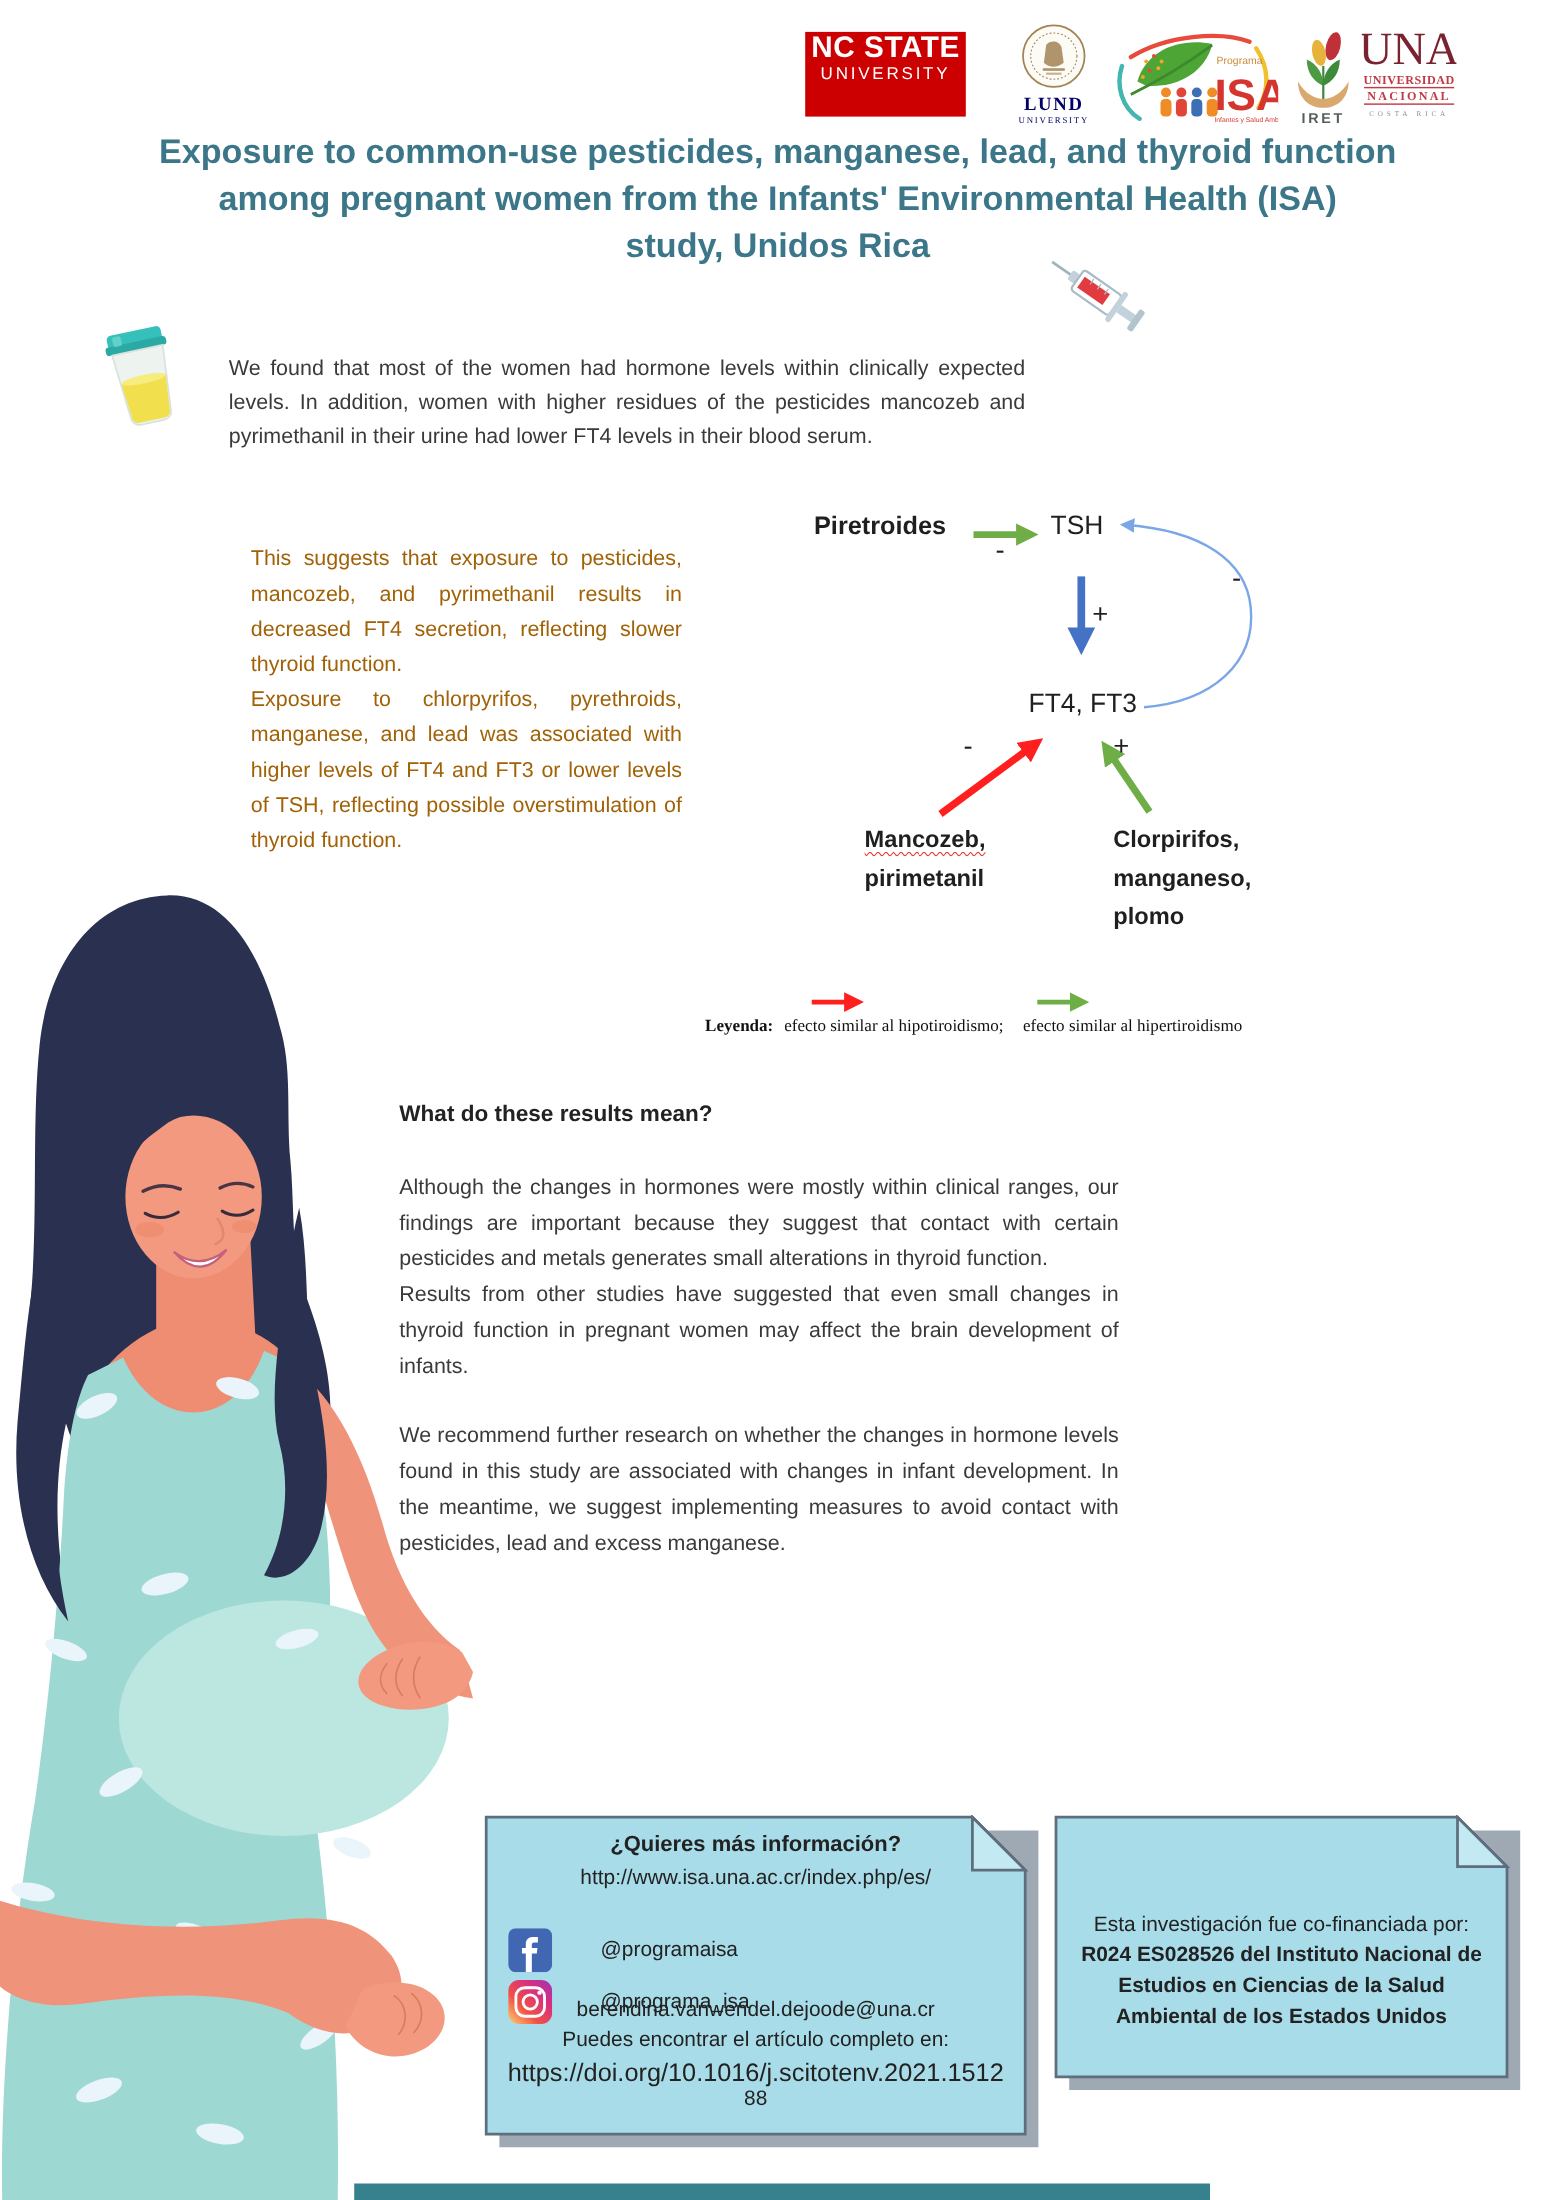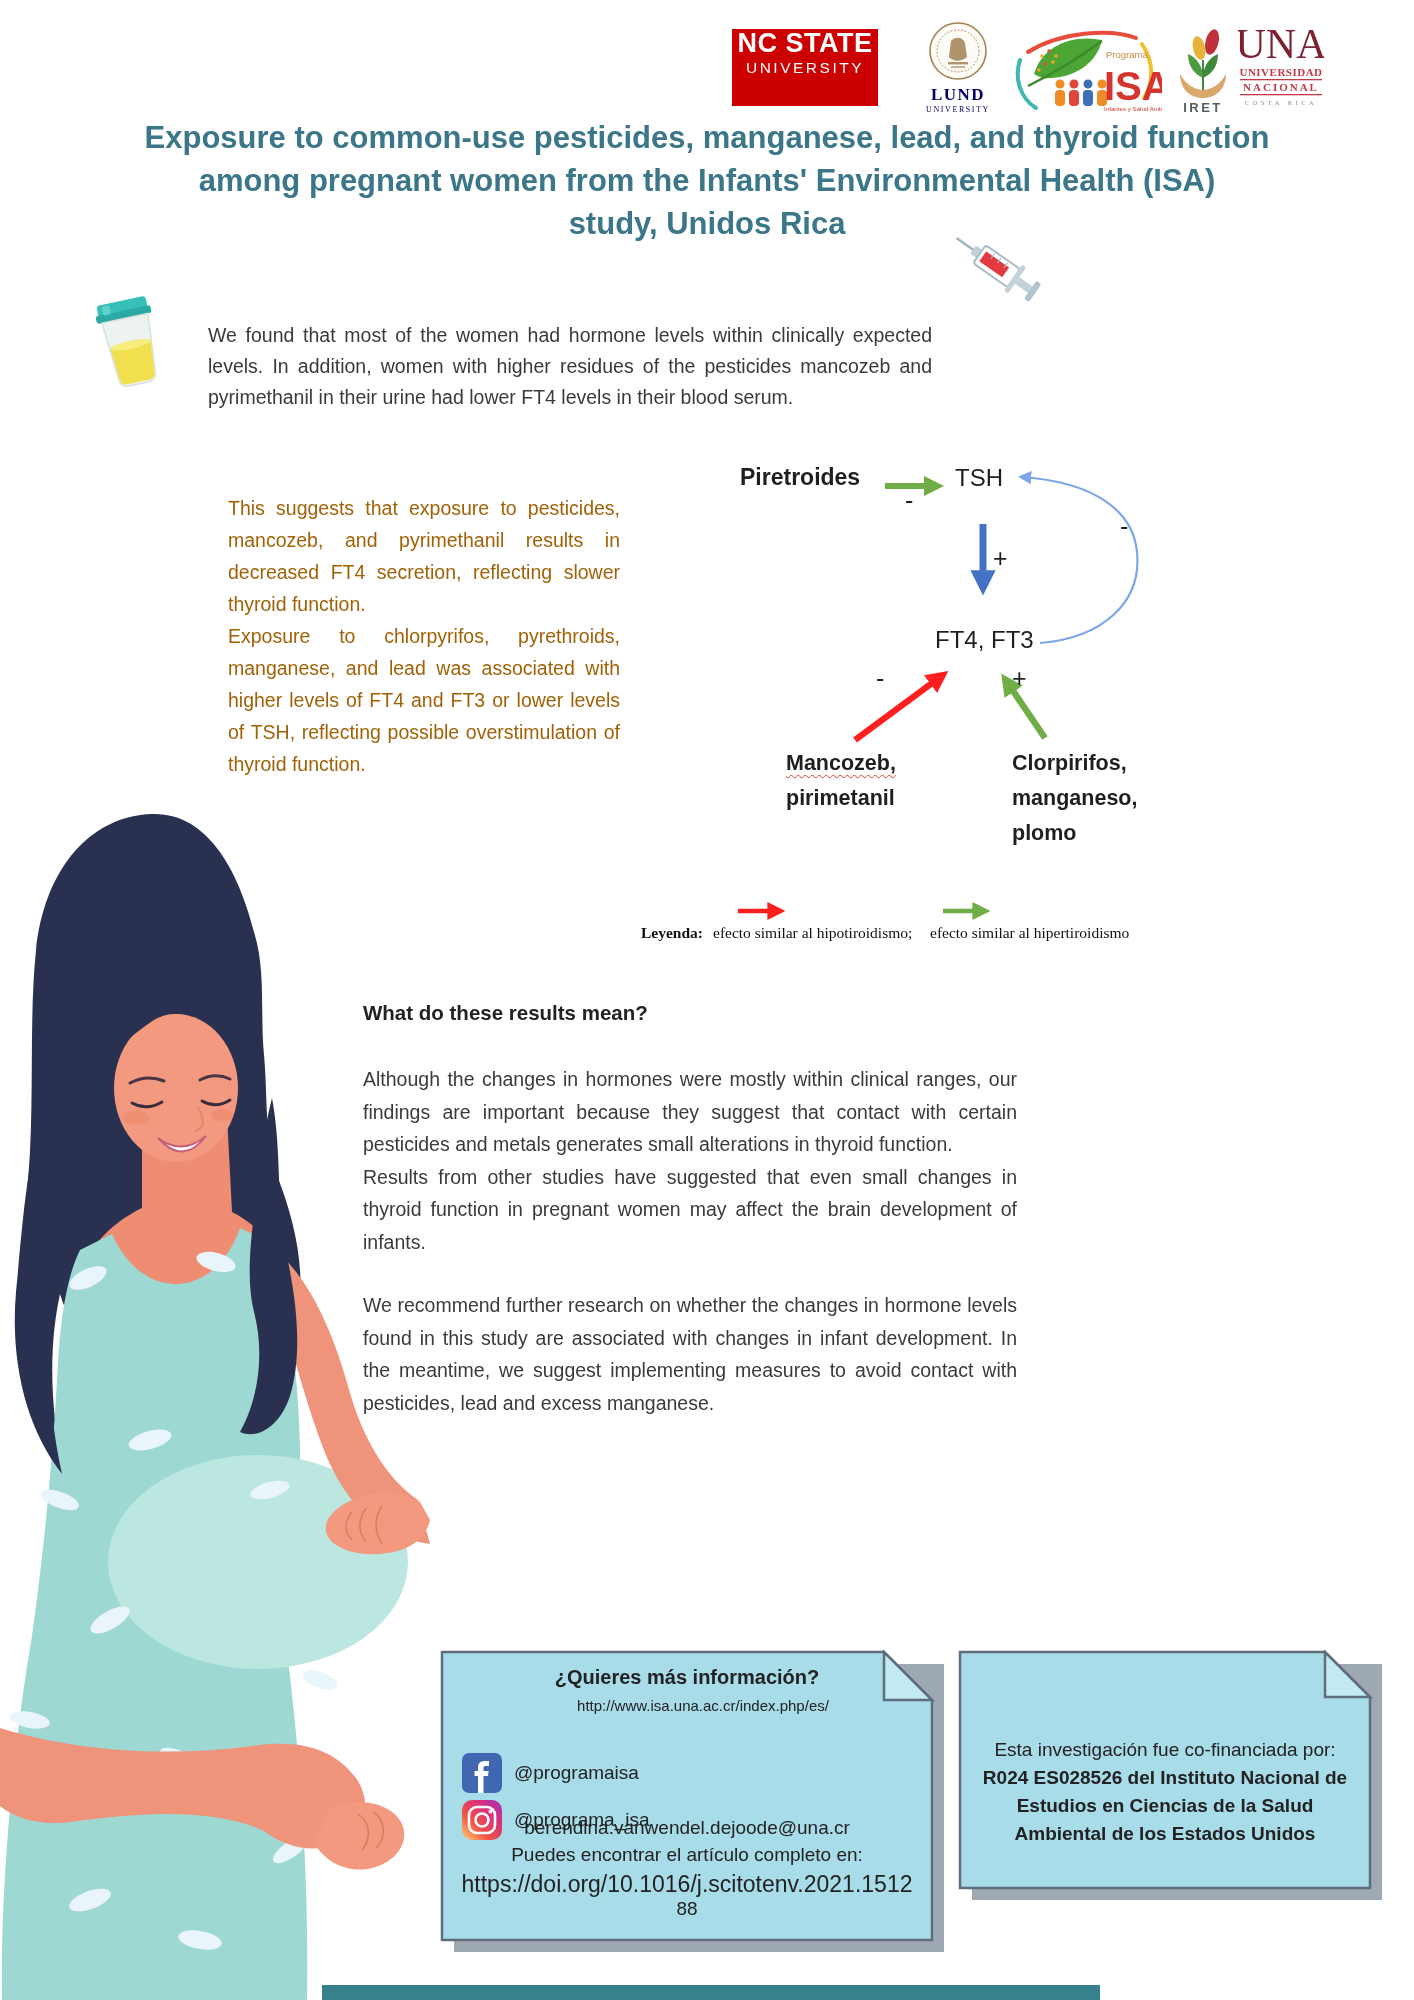--- a/index.html
+++ b/index.html
@@ -47,25 +47,25 @@
 
   
   .legend-text { position:absolute; font-family:"Liberation Serif", serif; font-size:15.5px; color:#111; top:924px; }
   #legend-label { left:641px; font-weight:700; }
   #legend-red-text { left:713px; }
   #legend-green-text { left:930px; }
 
   
   .box-text { position:absolute; text-align:center; color:#222; }
   #infobox-heading { left:442px; top:1666px; width:490px; font-weight:700; font-size:20px; }
-  #infobox-url { left:442px; top:1697px; width:490px; font-size:15px;margin-left:16px; }
+  #infobox-url { left:442px; top:1697px; width:490px; font-size:19px; }
   #infobox-email { left:442px; top:1817px; width:490px; font-size:19px; }
   .social-row { position:absolute; left:462px; display:flex; align-items:center; gap:12px; }
   #fb-row { top:1753px; } #ig-row { top:1800px; }
-  .social-row .handle { font-size:19px; color:#222; }
+  .social-row .handle { font-size:19px; color:#222;margin-left:32px; }
   #infobox-article { left:442px; top:1844px; width:490px; font-size:19px; }
   #infobox-doi1 { left:442px; top:1871px; width:490px; font-size:23px; }
   #infobox-doi2 { left:442px; top:1898px; width:490px; font-size:19px; }
   #funding-text { left:972px; top:1736px; width:386px; font-size:19px; line-height:28px; }
   #funding-grant { font-weight:700; }
 
   #footer-bar { left:322px; top:1985px; width:778px; height:15px; background:#37808E; }
 
   svg text { font-family:"Liberation Sans", sans-serif; }
   .serif text { font-family:"Liberation Serif", serif; }

